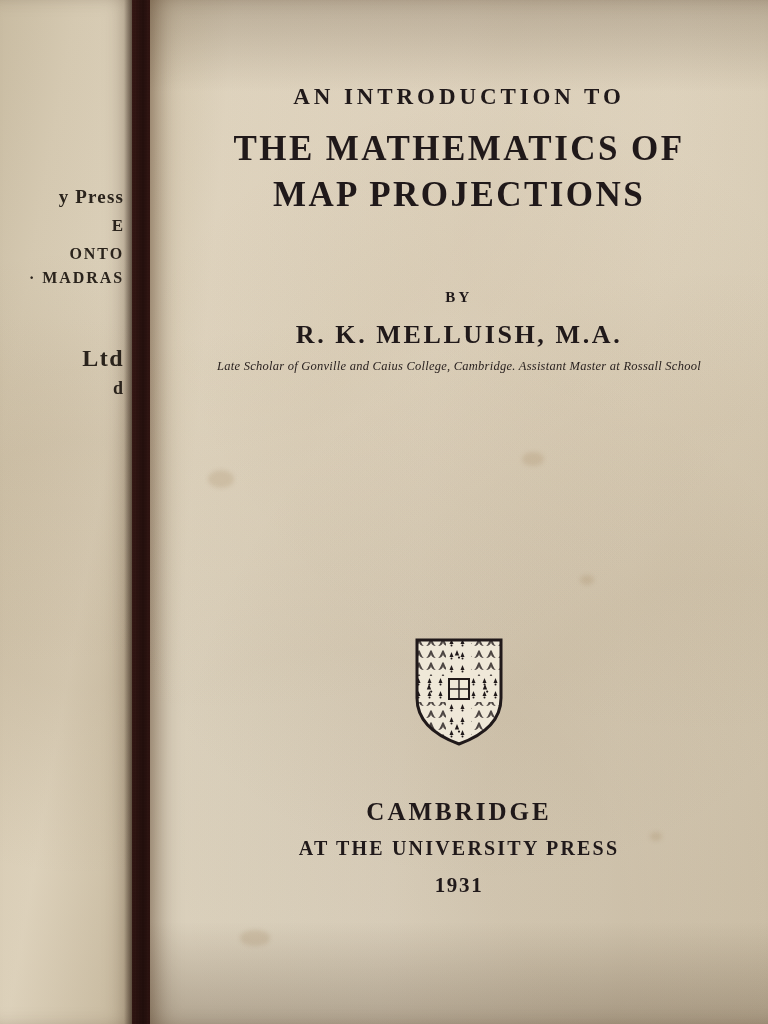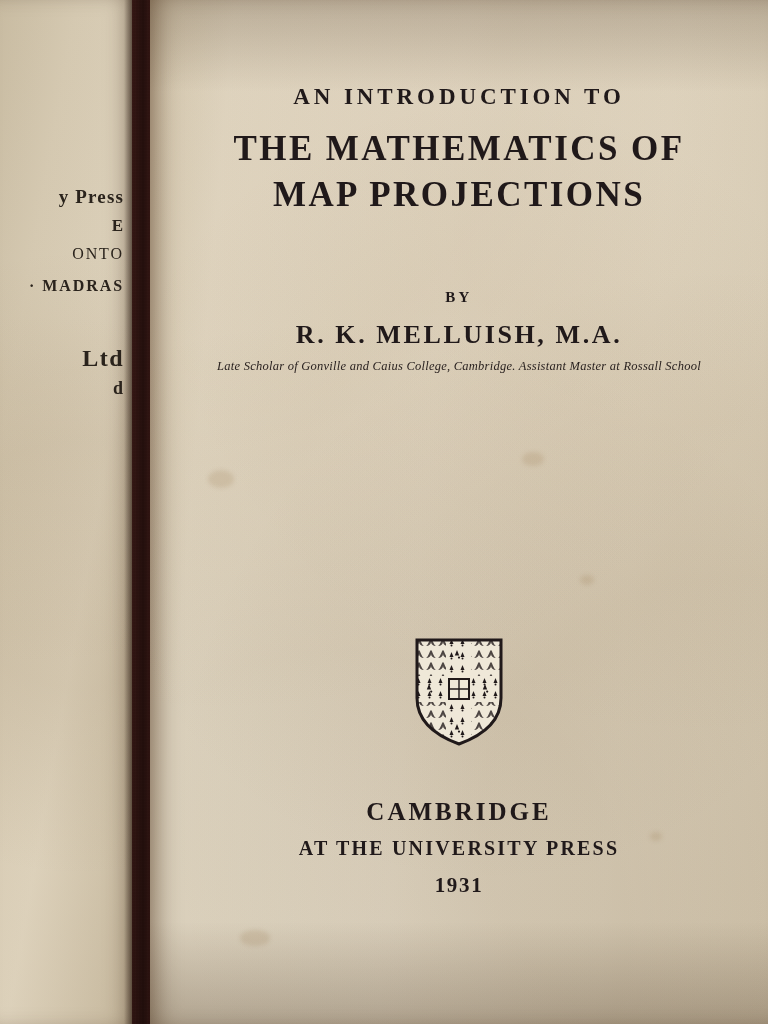--- a/index.html
+++ b/index.html
@@ -54,22 +54,22 @@
     position: absolute;
     right: 8px;
     text-align: center;
     color: #2a231c;
     font-family: "Liberation Serif", serif;
     letter-spacing: .06em;
     white-space: nowrap;
   }
   .lt1 { top: 186px; font-size: 19px; font-weight: 700; }
   .lt2 { top: 216px; font-size: 17px; font-weight: 700; }
-  .lt3 { top: 245px; font-size: 16px; font-weight: 400; letter-spacing: .12em;}
-  .lt4 { top: 269px; font-size: 16px; font-weight: 700; letter-spacing: .12em; margin-top: 8px;}
+  .lt3 { top: 245px; font-size: 16px; font-weight: 700; letter-spacing: .12em;}
+  .lt4 { top: 269px; font-size: 16px; font-weight: 700; letter-spacing: .12em;}
   .lt5 { top: 345px; font-size: 24px; font-weight: 700; }
   .lt6 { top: 378px; font-size: 18px; font-weight: 700; }
 
   
   .gutter {
     position: absolute;
     left: 124px;
     top: 0;
     width: 48px;
     height: 1024px;

